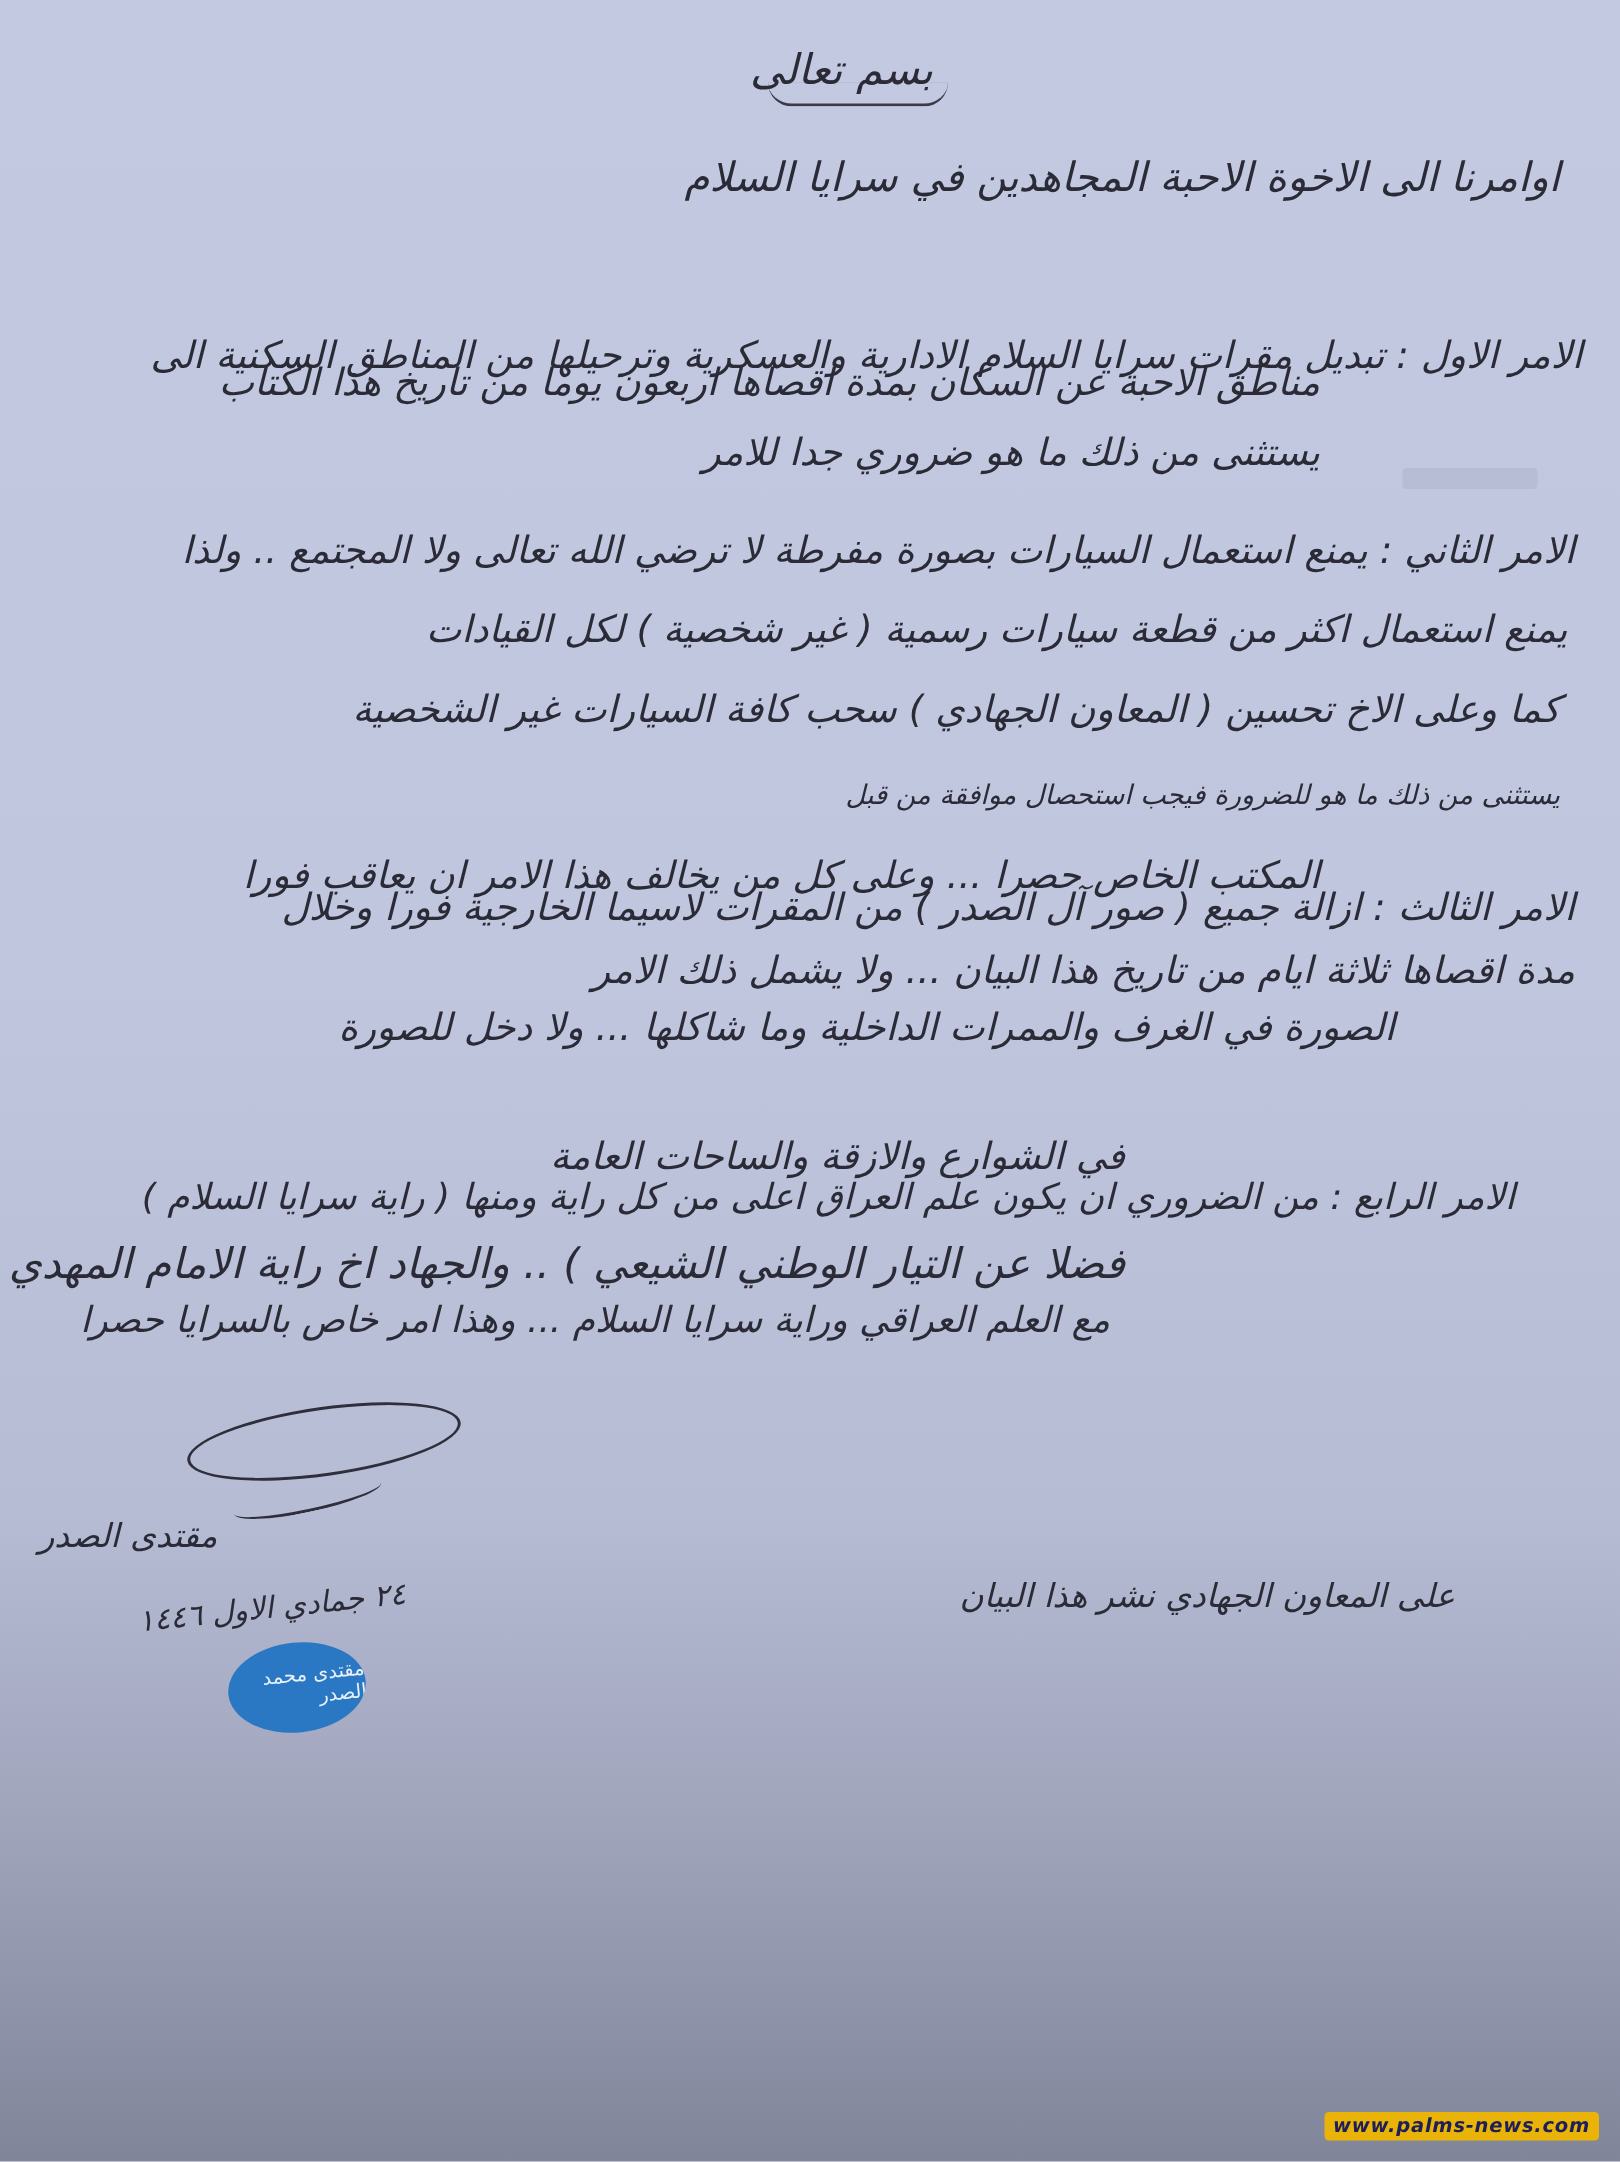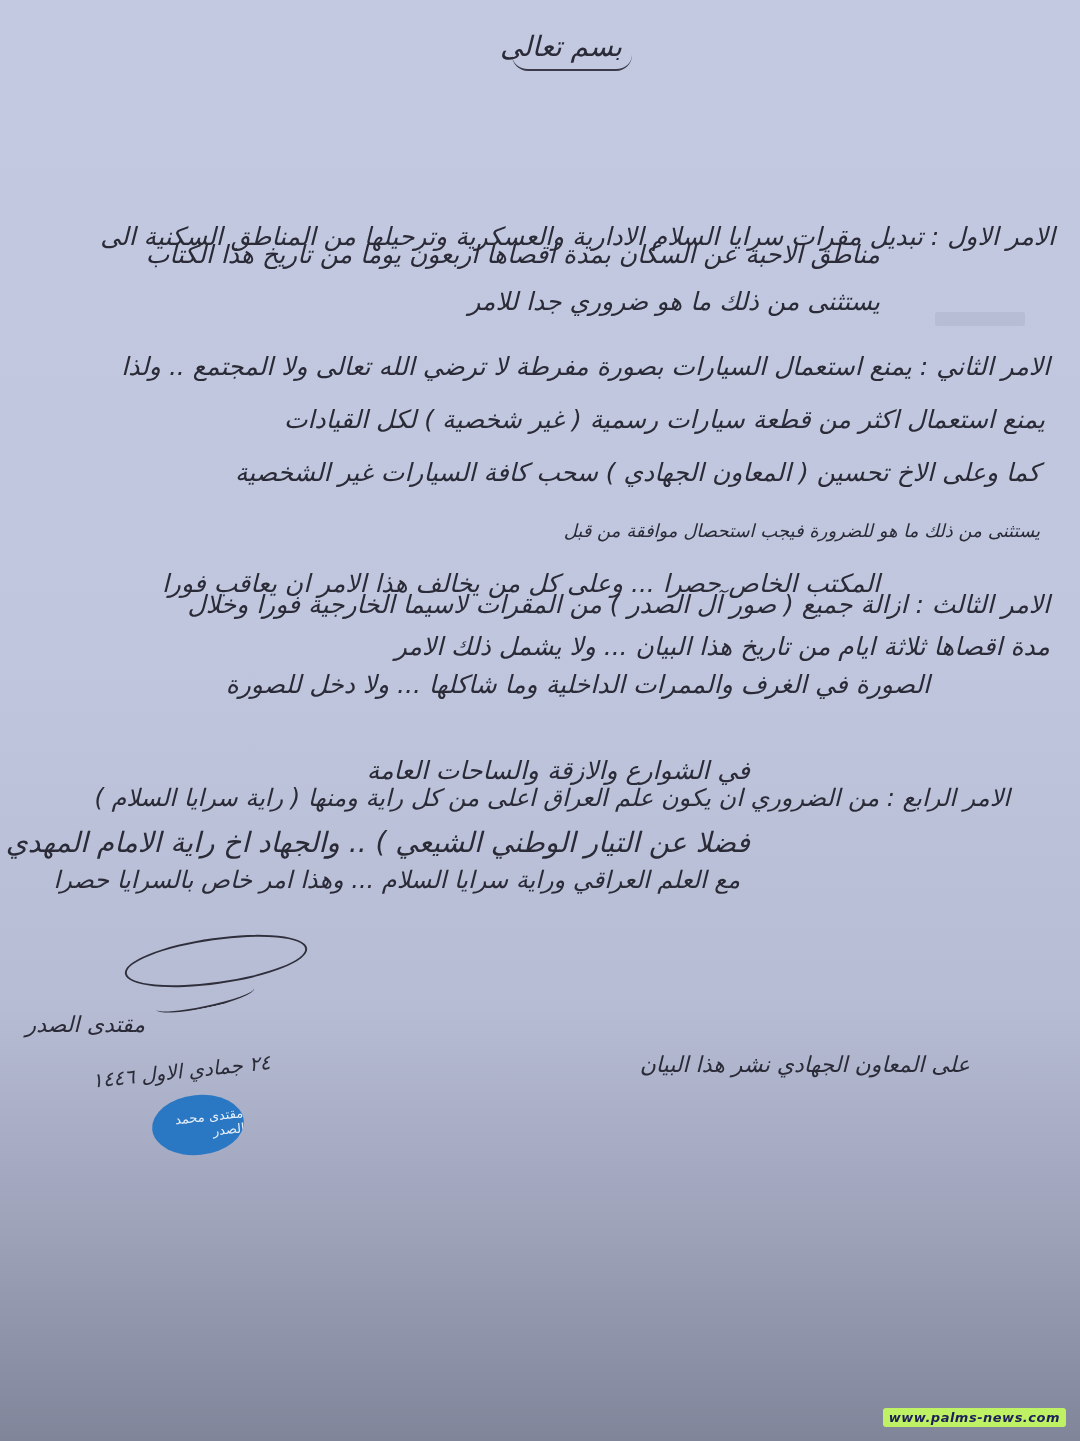--- a/index.html
+++ b/index.html
@@ -33,37 +33,38 @@
     .sig-date { font-size: 20px; transform: rotate(-6deg); transform-origin: right; }
     .stamp {
       position: absolute; left: 152px; top: 1095px; width: 92px; height: 60px;
       border-radius: 50%; background: #2a78c4;
       display: flex; align-items: center; justify-content: center;
       color: #e8f0fa; font-size: 13px; font-family: "DejaVu Sans", sans-serif;
       direction: rtl; transform: rotate(-6deg); overflow: hidden;
     }
     .watermark {
       position: absolute; right: 14px; bottom: 14px;
-      background: #bef264; padding: 2px 6px; border-radius: 3px;
+      background: #eab308; padding: 2px 6px; border-radius: 3px;
       font-family: "DejaVu Sans", sans-serif; font-weight: bold; font-style: italic;
       font-size: 13px; color: #1c1f5a; letter-spacing: 0.5px;
     }
     .faint-mark {
       position: absolute; left: 935px; top: 312px; width: 90px; height: 14px;
       background: rgba(150,155,180,0.25); border-radius: 3px;
     }
   </style>
 </head>
 <body>
 
 <div class="paper">
 
   <div class="line basmala" style="right:458px; top:30px;">بسم تعالى</div>
   <div class="basmala-stroke"></div>
 
+  <div class="line" style="right:40px; top:103px;">اوامرنا الى الاخوة الاحبة المجاهدين في سرايا السلام</div>
 
   <div>
     <div class="line" style="right:25px; top:190px; font-size:25px;margin-top:32px;">الامر الاول : تبديل مقرات سرايا السلام الادارية والعسكرية وترحيلها من المناطق السكنية الى</div>
     <div class="line" style="right:200px; top:240px; font-size:25px;">مناطق الاحبة عن السكان بمدة اقصاها اربعون يوما من تاريخ هذا الكتاب</div>
     <div class="line" style="right:200px; top:287px; font-size:25px;">يستثنى من ذلك ما هو ضروري جدا للامر</div>
   </div>
 
   <div class="faint-mark"></div>
 
   <div>

